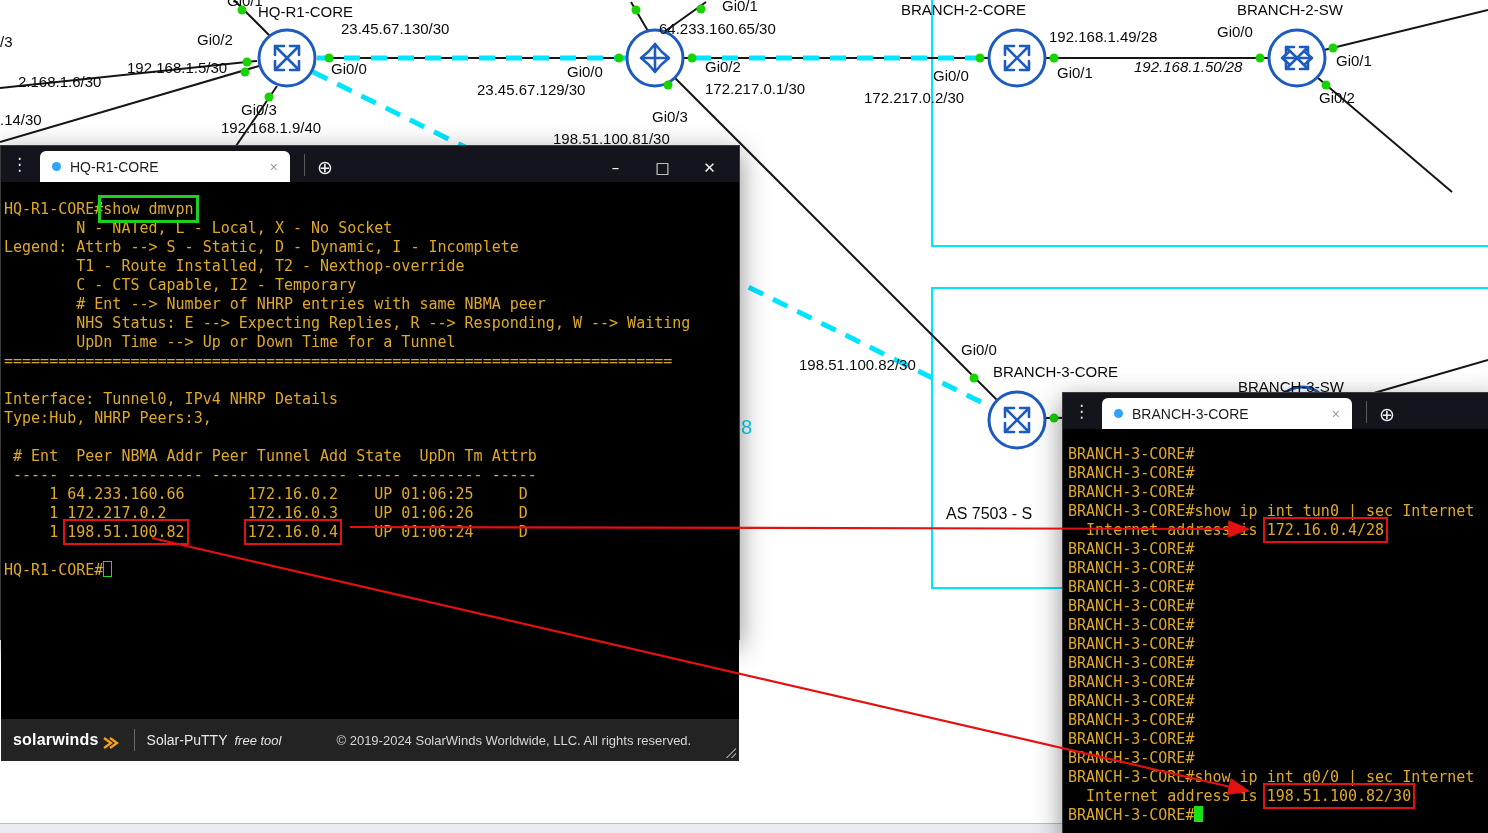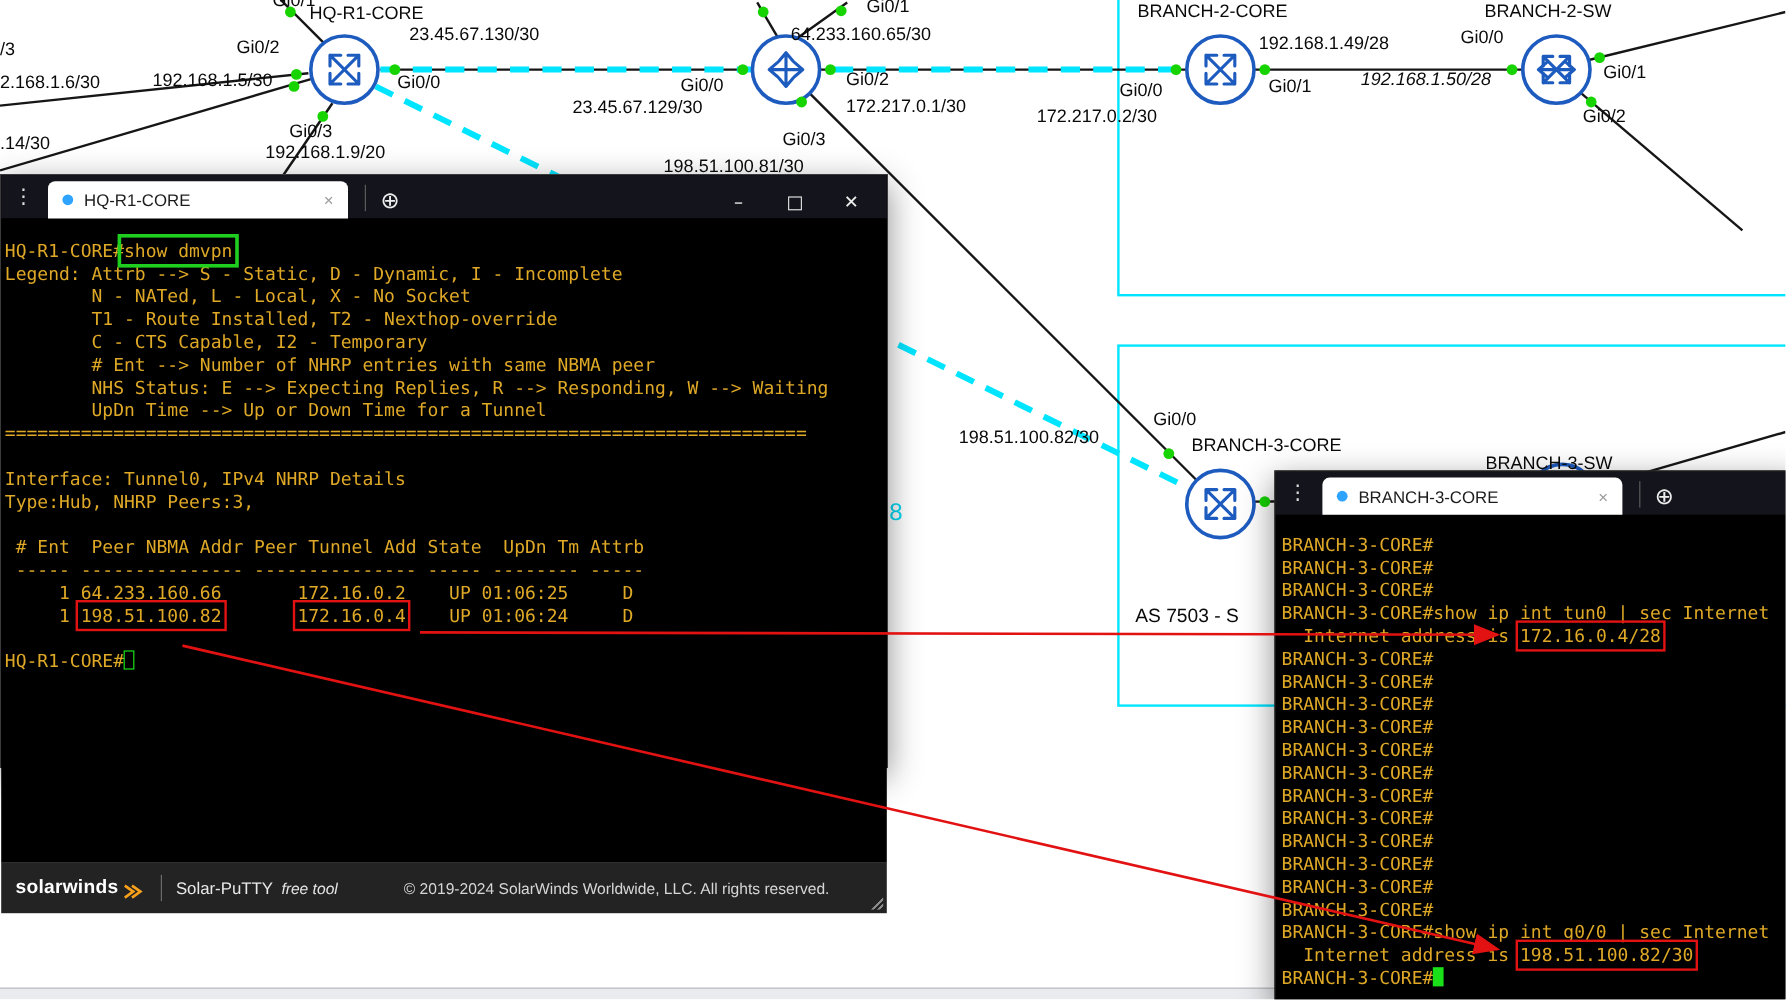--- a/index.html
+++ b/index.html
@@ -161,33 +161,33 @@
   </svg>
 
   <div class="topo-labels">
       <span class="topo-label" style="left: 227px; top: -8px;">Gi0/1</span>
       <span class="topo-label" style="left: 258px; top: 3px;">HQ-R1-CORE</span>
       <span class="topo-label" style="left: 341px; top: 20px;">23.45.67.130/30</span>
       <span class="topo-label" style="left: 197px; top: 31px;">Gi0/2</span>
       <span class="topo-label" style="left: 0px; top: 33px;">/3</span>
       <span class="topo-label" style="left: 127px; top: 59px;">192.168.1.5/30</span>
       <span class="topo-label" style="left: 331px; top: 60px;">Gi0/0</span>
-      <span class="topo-label" style="left: 0px; top: 60px;">2.168.1.6/30</span>
+      <span class="topo-label" style="left: 0px; top: 73px; padding-left: 18px;">2.168.1.6/30</span>
       <span class="topo-label" style="left: 241px; top: 101px;">Gi0/3</span>
       <span class="topo-label" style="left: 0px; top: 111px;">.14/30</span>
-      <span class="topo-label" style="left: 221px; top: 119px;">192.168.1.9/20</span>
+      <span class="topo-label" style="left: 221px; top: 119px;">192.168.1.9/40</span>
       <span class="topo-label" style="left: 722px; top: -3px;">Gi0/1</span>
       <span class="topo-label" style="left: 659px; top: 20px;">64.233.160.65/30</span>
       <span class="topo-label" style="left: 567px; top: 63px;">Gi0/0</span>
       <span class="topo-label" style="left: 705px; top: 58px;">Gi0/2</span>
       <span class="topo-label" style="left: 705px; top: 80px;">172.217.0.1/30</span>
       <span class="topo-label" style="left: 477px; top: 81px;">23.45.67.129/30</span>
       <span class="topo-label" style="left: 652px; top: 108px;">Gi0/3</span>
       <span class="topo-label" style="left: 553px; top: 130px;">198.51.100.81/30</span>
-      <span class="topo-label" style="left: 948px; top: 1px; text-align: center;">BRANCH-2-CORE</span>
+      <span class="topo-label" style="left: 901px; top: 1px; text-align: center;">BRANCH-2-CORE</span>
       <span class="topo-label" style="left: 1049px; top: 28px;">192.168.1.49/28</span>
       <span class="topo-label" style="left: 1217px; top: 23px;">Gi0/0</span>
       <span class="topo-label" style="left: 1237px; top: 1px;">BRANCH-2-SW</span>
       <span class="topo-label" style="left: 1057px; top: 64px;">Gi0/1</span>
       <span class="topo-label" style="left: 1134px; top: 58px; font-style: italic;">192.168.1.50/28</span>
       <span class="topo-label" style="left: 1336px; top: 52px;">Gi0/1</span>
       <span class="topo-label" style="left: 933px; top: 67px;">Gi0/0</span>
       <span class="topo-label" style="left: 864px; top: 89px;">172.217.0.2/30</span>
       <span class="topo-label" style="left: 1319px; top: 89px;">Gi0/2</span>
       <span class="topo-label" style="left: 799px; top: 356px;">198.51.100.82/30</span>
@@ -211,35 +211,36 @@
       <span class="tab-sep"></span>
       <span class="new-tab">⊕</span>
       <div class="win-controls">
         <span>–</span>
         <span>□</span>
         <span>✕</span>
       </div>
     </div>
     <div class="term-body">
         <div class="tline"><span>HQ-R1-CORE#</span><span class="hl-green">show dmvpn</span></div>
+        <div class="tline"><span>        N - NATed, L - Local, X - No Socket</span></div>
         <div class="tline"><span>Legend: Attrb --&gt; S - Static, D - Dynamic, I - Incomplete</span></div>
-        <div class="tline"><span>        N - NATed, L - Local, X - No Socket</span></div>
         <div class="tline"><span>        T1 - Route Installed, T2 - Nexthop-override</span></div>
         <div class="tline"><span>        C - CTS Capable, I2 - Temporary</span></div>
         <div class="tline"><span>        # Ent --&gt; Number of NHRP entries with same NBMA peer</span></div>
         <div class="tline"><span>        NHS Status: E --&gt; Expecting Replies, R --&gt; Responding, W --&gt; Waiting</span></div>
         <div class="tline"><span>        UpDn Time --&gt; Up or Down Time for a Tunnel</span></div>
         <div class="tline"><span>==========================================================================</span></div>
         <div class="tline"><span></span></div>
         <div class="tline"><span>Interface: Tunnel0, IPv4 NHRP Details</span></div>
         <div class="tline"><span>Type:Hub, NHRP Peers:3,</span></div>
         <div class="tline"><span></span></div>
         <div class="tline"><span> # Ent  Peer NBMA Addr Peer Tunnel Add State  UpDn Tm Attrb</span></div>
         <div class="tline"><span> ----- --------------- --------------- ----- -------- -----</span></div>
         <div class="tline"><span>     1 64.233.160.66       172.16.0.2    UP 01:06:25     D</span></div>
+        <div class="tline"><span>     1 172.217.0.2         172.16.0.3    UP 01:06:26     D</span></div>
         <div class="tline"><span>     1 </span><span class="hl-red">198.51.100.82</span><span>       </span><span class="hl-red">172.16.0.4</span><span>    UP 01:06:24     D</span></div>
         <div class="tline"><span></span></div>
         <div class="tline"><span>HQ-R1-CORE#</span><span class="cursor-hollow"></span></div>
       </div>
     <div class="term-footer">
       <span class="brand-text">solarwinds</span>
       <svg class="brand-mark" width="18" height="14">
         <path d="M2 2 L9 7 L2 12" stroke="#f9a11b" stroke-width="2.2" fill="none"></path>
         <path d="M8 2 L15 7 L8 12" stroke="#f9a11b" stroke-width="2.2" fill="none"></path>
       </svg>

